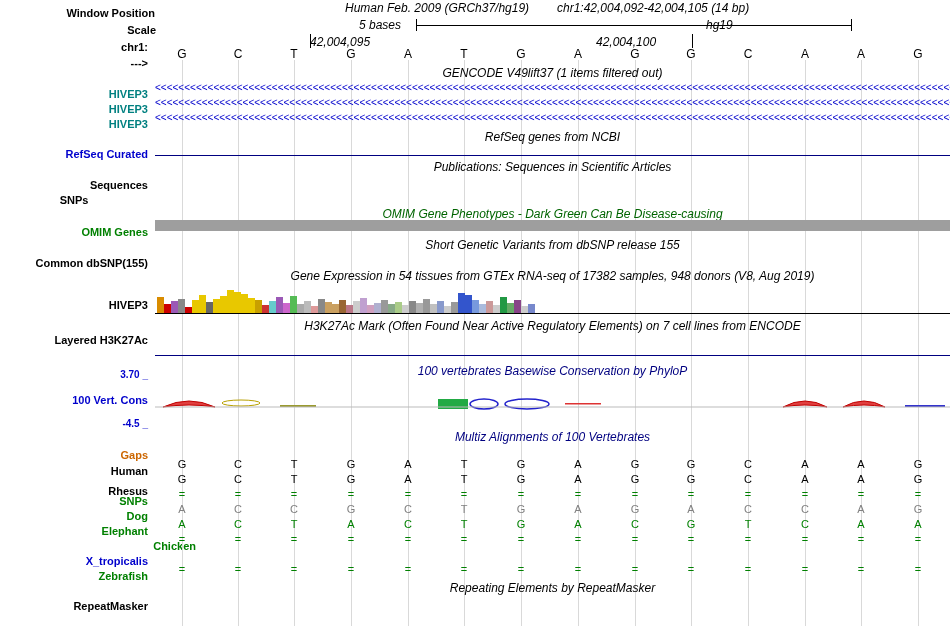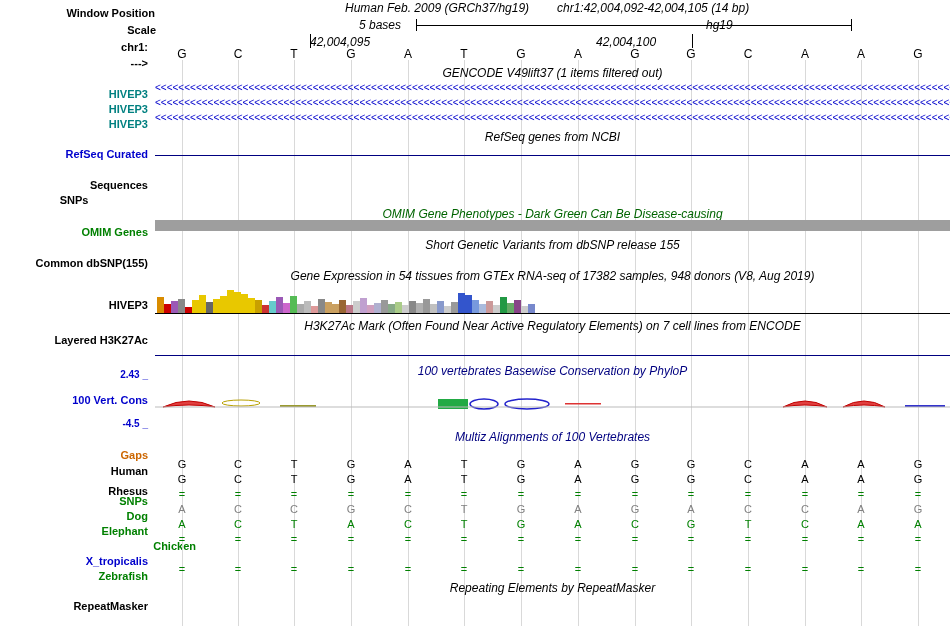--- a/index.html
+++ b/index.html
@@ -138,21 +138,21 @@
     <div class="lbl" style="top:190px; left:0; width:148px; text-align:center;">SNPs</div>
 
     <div class="lbl green-label" style="top:222px; left:0; width:148px; text-align:right;">OMIM Genes</div>
 
     <div class="lbl" style="top:253px; left:0; width:148px; text-align:right;">Common dbSNP(155)</div>
 
     <div class="lbl" style="top:295px; left:0; width:148px; text-align:right;">HIVEP3</div>
 
     <div class="lbl" style="top:330px; left:0; width:148px; text-align:right;">Layered H3K27Ac</div>
 
-    <div class="lbl blue-label smallnum" style="top:365px; left:0; width:148px; text-align:right;">2.43 _</div>
+    <div class="lbl blue-label smallnum" style="top:365px; left:0; width:148px; text-align:right;">3.70 _</div>
     <div class="lbl blue-label" style="top:390px; left:0; width:148px; text-align:right;">100 Vert. Cons</div>
     <div class="lbl blue-label smallnum" style="top:414px; left:0; width:148px; text-align:right;">-4.5 _</div>
 
     <div class="lbl orange-label" style="top:445px; left:0; width:148px; text-align:right;">Gaps</div>
 
     <div class="lbl" style="top:461px; left:0; width:148px; text-align:right;">Human</div>
     <div class="lbl" style="top:481px; left:0; width:148px; text-align:right;">Rhesus</div>
     <div class="lbl green-label" style="top:491px; left:0; width:148px; text-align:right;">SNPs</div>
     <div class="lbl green-label" style="top:506px; left:0; width:148px; text-align:right;">Dog</div>
     <div class="lbl green-label" style="top:521px; left:0; width:148px; text-align:right;">Elephant</div>
@@ -211,20 +211,21 @@
 
     <div class="center-txt" style="left:0px; top:67px; width:795px; text-align:center;">GENCODE V49lift37 (1 items filtered out)</div>
 
     <div class="arrowrow" style="left:0px; top:82px; width:795px;">&lt;&lt;&lt;&lt;&lt;&lt;&lt;&lt;&lt;&lt;&lt;&lt;&lt;&lt;&lt;&lt;&lt;&lt;&lt;&lt;&lt;&lt;&lt;&lt;&lt;&lt;&lt;&lt;&lt;&lt;&lt;&lt;&lt;&lt;&lt;&lt;&lt;&lt;&lt;&lt;&lt;&lt;&lt;&lt;&lt;&lt;&lt;&lt;&lt;&lt;&lt;&lt;&lt;&lt;&lt;&lt;&lt;&lt;&lt;&lt;&lt;&lt;&lt;&lt;&lt;&lt;&lt;&lt;&lt;&lt;&lt;&lt;&lt;&lt;&lt;&lt;&lt;&lt;&lt;&lt;&lt;&lt;&lt;&lt;&lt;&lt;&lt;&lt;&lt;&lt;&lt;&lt;&lt;&lt;&lt;&lt;&lt;&lt;&lt;&lt;&lt;&lt;&lt;&lt;&lt;&lt;&lt;&lt;&lt;&lt;&lt;&lt;&lt;&lt;&lt;&lt;&lt;&lt;&lt;&lt;&lt;&lt;&lt;&lt;&lt;&lt;&lt;&lt;&lt;&lt;&lt;&lt;&lt;&lt;&lt;&lt;&lt;&lt;&lt;&lt;&lt;&lt;&lt;&lt;&lt;&lt;&lt;&lt;&lt;&lt;&lt;&lt;&lt;&lt;&lt;&lt;&lt;&lt;&lt;&lt;&lt;&lt;&lt;&lt;&lt;&lt;&lt;&lt;&lt;&lt;&lt;&lt;&lt;&lt;&lt;&lt;&lt;&lt;&lt;&lt;&lt;&lt;&lt;&lt;&lt;&lt;&lt;&lt;&lt;&lt;&lt;&lt;&lt;&lt;&lt;&lt;&lt;&lt;&lt;</div>
     <div class="arrowrow" style="left:0px; top:97px; width:795px;">&lt;&lt;&lt;&lt;&lt;&lt;&lt;&lt;&lt;&lt;&lt;&lt;&lt;&lt;&lt;&lt;&lt;&lt;&lt;&lt;&lt;&lt;&lt;&lt;&lt;&lt;&lt;&lt;&lt;&lt;&lt;&lt;&lt;&lt;&lt;&lt;&lt;&lt;&lt;&lt;&lt;&lt;&lt;&lt;&lt;&lt;&lt;&lt;&lt;&lt;&lt;&lt;&lt;&lt;&lt;&lt;&lt;&lt;&lt;&lt;&lt;&lt;&lt;&lt;&lt;&lt;&lt;&lt;&lt;&lt;&lt;&lt;&lt;&lt;&lt;&lt;&lt;&lt;&lt;&lt;&lt;&lt;&lt;&lt;&lt;&lt;&lt;&lt;&lt;&lt;&lt;&lt;&lt;&lt;&lt;&lt;&lt;&lt;&lt;&lt;&lt;&lt;&lt;&lt;&lt;&lt;&lt;&lt;&lt;&lt;&lt;&lt;&lt;&lt;&lt;&lt;&lt;&lt;&lt;&lt;&lt;&lt;&lt;&lt;&lt;&lt;&lt;&lt;&lt;&lt;&lt;&lt;&lt;&lt;&lt;&lt;&lt;&lt;&lt;&lt;&lt;&lt;&lt;&lt;&lt;&lt;&lt;&lt;&lt;&lt;&lt;&lt;&lt;&lt;&lt;&lt;&lt;&lt;&lt;&lt;&lt;&lt;&lt;&lt;&lt;&lt;&lt;&lt;&lt;&lt;&lt;&lt;&lt;&lt;&lt;&lt;&lt;&lt;&lt;&lt;&lt;&lt;&lt;&lt;&lt;&lt;&lt;&lt;&lt;&lt;&lt;&lt;&lt;&lt;&lt;&lt;&lt;&lt;&lt;</div>
     <div class="arrowrow" style="left:0px; top:112px; width:795px;">&lt;&lt;&lt;&lt;&lt;&lt;&lt;&lt;&lt;&lt;&lt;&lt;&lt;&lt;&lt;&lt;&lt;&lt;&lt;&lt;&lt;&lt;&lt;&lt;&lt;&lt;&lt;&lt;&lt;&lt;&lt;&lt;&lt;&lt;&lt;&lt;&lt;&lt;&lt;&lt;&lt;&lt;&lt;&lt;&lt;&lt;&lt;&lt;&lt;&lt;&lt;&lt;&lt;&lt;&lt;&lt;&lt;&lt;&lt;&lt;&lt;&lt;&lt;&lt;&lt;&lt;&lt;&lt;&lt;&lt;&lt;&lt;&lt;&lt;&lt;&lt;&lt;&lt;&lt;&lt;&lt;&lt;&lt;&lt;&lt;&lt;&lt;&lt;&lt;&lt;&lt;&lt;&lt;&lt;&lt;&lt;&lt;&lt;&lt;&lt;&lt;&lt;&lt;&lt;&lt;&lt;&lt;&lt;&lt;&lt;&lt;&lt;&lt;&lt;&lt;&lt;&lt;&lt;&lt;&lt;&lt;&lt;&lt;&lt;&lt;&lt;&lt;&lt;&lt;&lt;&lt;&lt;&lt;&lt;&lt;&lt;&lt;&lt;&lt;&lt;&lt;&lt;&lt;&lt;&lt;&lt;&lt;&lt;&lt;&lt;&lt;&lt;&lt;&lt;&lt;&lt;&lt;&lt;&lt;&lt;&lt;&lt;&lt;&lt;&lt;&lt;&lt;&lt;&lt;&lt;&lt;&lt;&lt;&lt;&lt;&lt;&lt;&lt;&lt;&lt;&lt;&lt;&lt;&lt;&lt;&lt;&lt;&lt;&lt;&lt;&lt;&lt;&lt;&lt;&lt;&lt;&lt;&lt;&lt;</div>
 
     <div class="center-txt" style="left:0px; top:131px; width:795px; text-align:center;">RefSeq genes from NCBI</div>
     <div class="hline" style="left:0px; top:155px; width:795px;"></div>
 
+    <div class="center-txt" style="left:0px; top:161px; width:795px; text-align:center;">Publications: Sequences in Scientific Articles</div>
 
     <div class="center-txt darkgreen" style="left:0px; top:208px; width:795px; text-align:center;">OMIM Gene Phenotypes - Dark Green Can Be Disease-causing</div>
     <div class="gray-bar" style="left:0px; top:220px; width:795px;"></div>
 
     <div class="center-txt" style="left:0px; top:239px; width:795px; text-align:center;">Short Genetic Variants from dbSNP release 155</div>
 
     <div class="center-txt" style="left:0px; top:270px; width:795px; text-align:center;">Gene Expression in 54 tissues from GTEx RNA-seq of 17382 samples, 948 donors (V8, Aug 2019)</div>
     <div id="expr-bars" style="position:absolute; left:0; top:285px; width:795px; height:28px;">
         <div class="exp-bar" style="left: 2px; height: 16px; background: rgb(217, 140, 0);"></div>
         <div class="exp-bar" style="left: 9px; height: 9px; background: rgb(204, 0, 0);"></div>

